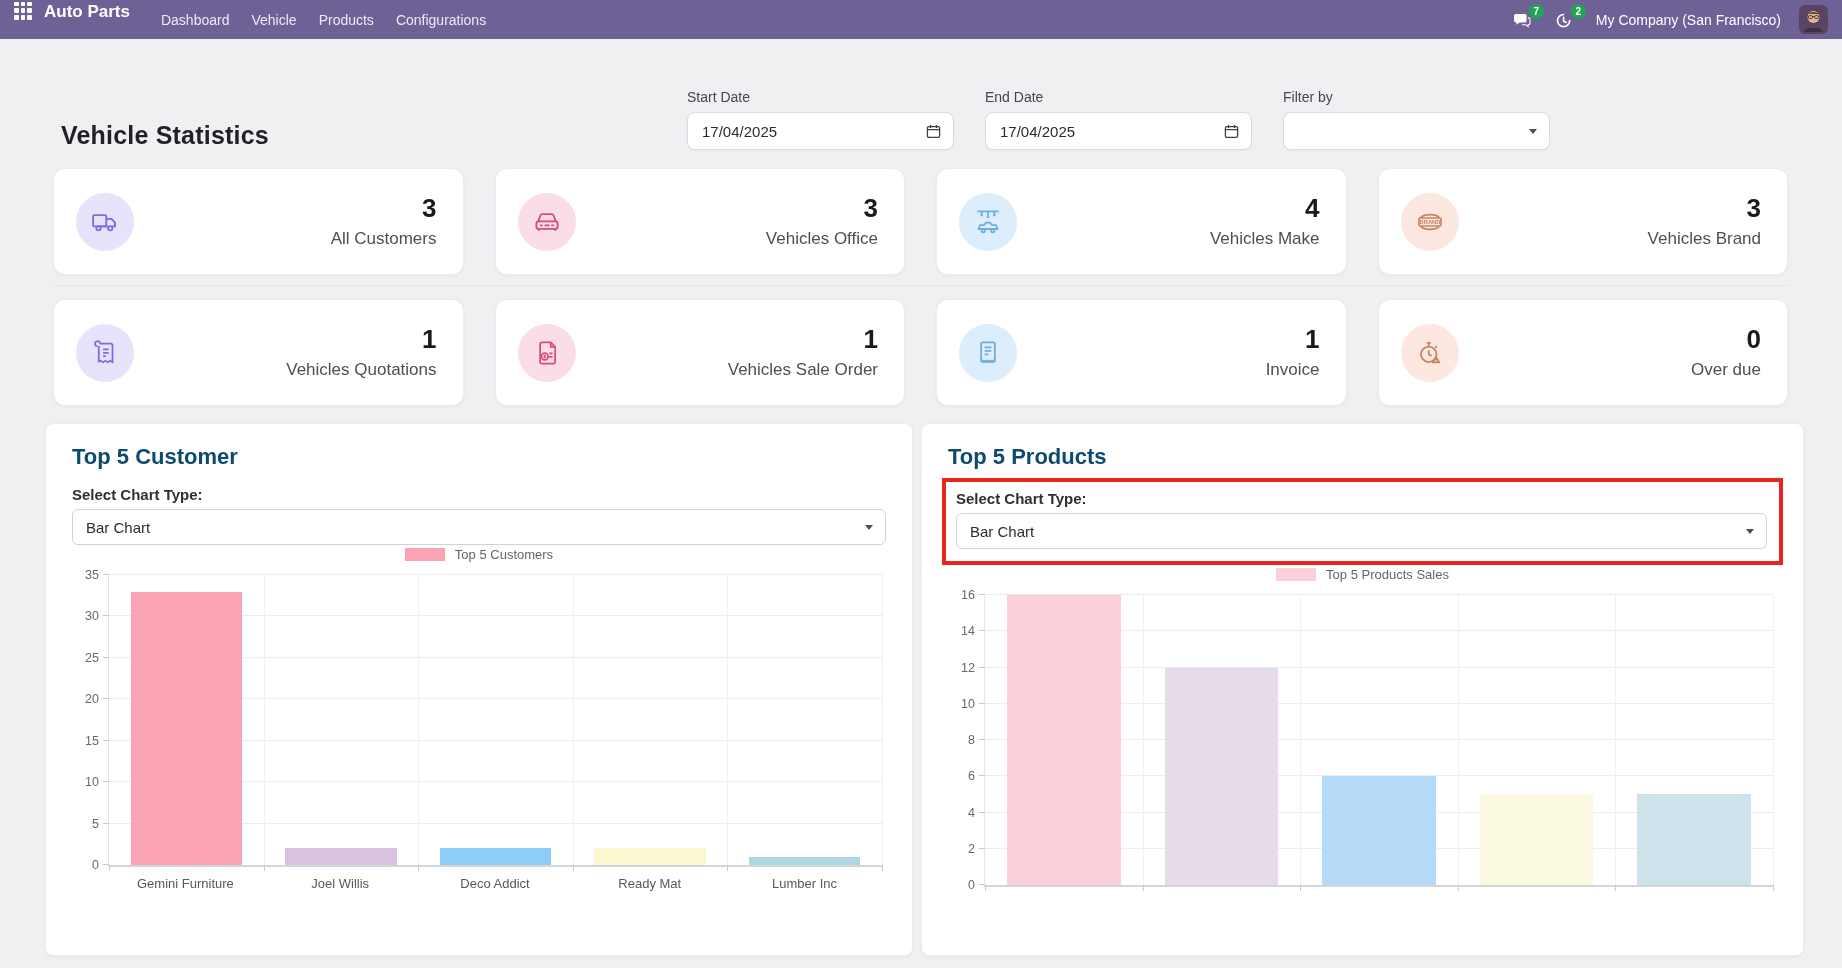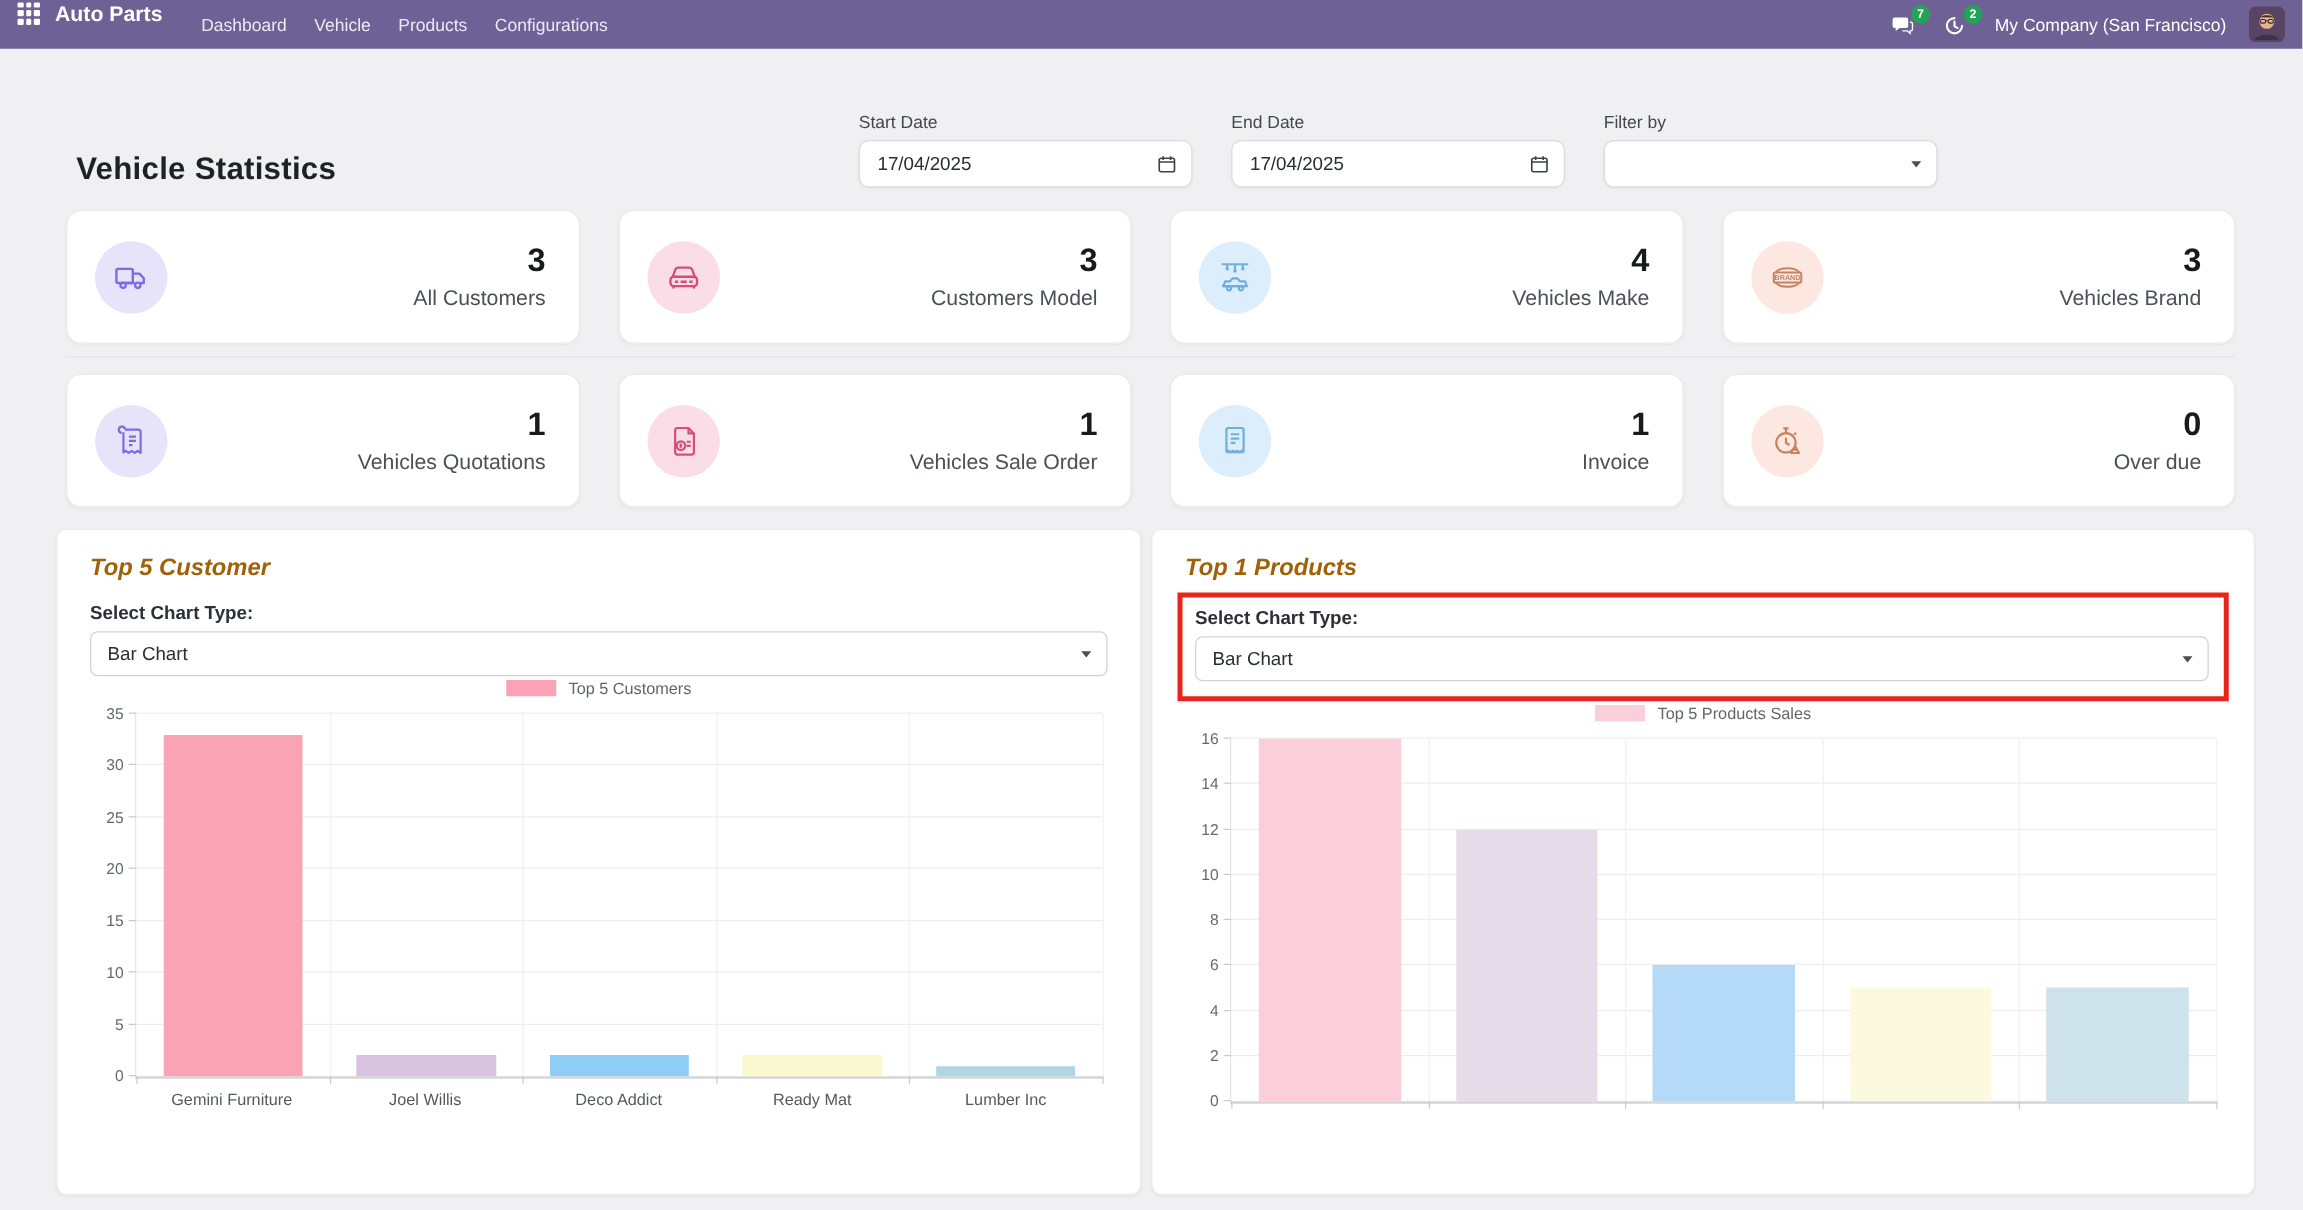--- a/index.html
+++ b/index.html
@@ -55,21 +55,21 @@
   .stat-right { flex:1; text-align:right; }
   .stat-value { font-size:26px; font-weight:700; color:#181a1d; line-height:1.1; }
   .stat-label { font-size:17px; color:#4b5057; margin-top:7px; }
 
   
   .charts-section { display:flex; gap:8px; padding:17px 38px 0 45px; }
   .chart-card { background:#fff; border:1px solid #ececf0; border-radius:8px; height:533px;
     box-shadow:0 1px 3px rgba(35,38,45,.05); padding:20px 26px 14px 26px; }
   .chart-card.left { width:868px; }
   .chart-card.right { width:883px; }
-  .chart-title { font-size:19px; font-weight:700; color:#a16207;font-style:italic; }
+  .chart-title { font-size:22px; font-weight:700; color:#0c4a6e; }
   .chart-select-label { font-size:15px; font-weight:700; color:#2d3036; margin:16px 0 6px 0; }
   .chart-select { height:36px; border:1px solid #cfd2d8; border-radius:6px; background:#fff;
     display:flex; align-items:center; padding:0 12px 0 13px; font-size:15px; color:#2a2d33; cursor:pointer; }
   .chart-select .grow { flex:1; }
   .highlight-box { border:4px solid #e9241d; margin:8px -6px 0 -6px; padding:2px 12px 12px 10px; }
   .highlight-box .chart-select-label { margin-top:6px; }
 
   
   .chartbox { }
   .legend { display:flex; align-items:center; justify-content:center; gap:10px; height:18px; }
@@ -199,21 +199,21 @@
         <div class="stat-icon" style="background: rgb(251, 221, 232); color: rgb(214, 77, 122);">
           <svg viewBox="0 0 24 24" fill="none" stroke="currentColor" stroke-width="1.5" stroke-linejoin="round">
             <path d="M5 11.5 6.6 7a2 2 0 0 1 1.9-1.3h7a2 2 0 0 1 1.9 1.3l1.6 4.5"></path>
             <rect x="3.5" y="11.5" width="17" height="6" rx="2"></rect>
             <path d="M6.3 14.7h2.2M15.5 14.7h2.2M10 14.7h4"></path>
             <path d="M5.5 17.5v1.5M18.5 17.5v1.5"></path>
           </svg>
         </div>
         <div class="stat-right">
           <div class="stat-value">3</div>
-          <div class="stat-label">Customers Model</div>
+          <div class="stat-label">Vehicles Office</div>
         </div>
       </div>
       <div class="stat-card">
         <div class="stat-icon" style="background: rgb(220, 237, 251); color: rgb(112, 174, 222);">
           <svg viewBox="0 0 24 24" fill="none" stroke="currentColor" stroke-width="1.4" stroke-linejoin="round">
             <path d="M3.5 3.5h17"></path>
             <path d="M7 3.5v3.2M12 3.5v4.6M17 3.5v3.2"></path>
             <path d="M6 6.7h2M16 6.7h2M11 8.1h2"></path>
             <path d="M4.5 17.5l1.2-3h3l1.8-2h3l1.8 2h3.2l1 3z"></path>
             <path d="M3.8 17.5h16.4"></path>
@@ -365,21 +365,21 @@
             <div class="xlabel">Joel Willis</div>
             <div class="xlabel">Deco Addict</div>
             <div class="xlabel">Ready Mat</div>
             <div class="xlabel">Lumber Inc</div>
           </div>
         </div>
       </div>
   </div>
 
   <div class="chart-card right">
-    <div class="chart-title">Top 1 Products</div>
+    <div class="chart-title">Top 5 Products</div>
     <div class="highlight-box">
       <div class="chart-select-label">Select Chart Type:</div>
       <div class="chart-select">
         <span class="grow">Bar Chart</span>
         <span class="caret"></span>
       </div>
     </div>
     <div class="chartbox" id="chart-1">
         <div class="legend">
           <span class="legend-swatch" style="background: rgb(251, 207, 217);"></span>

